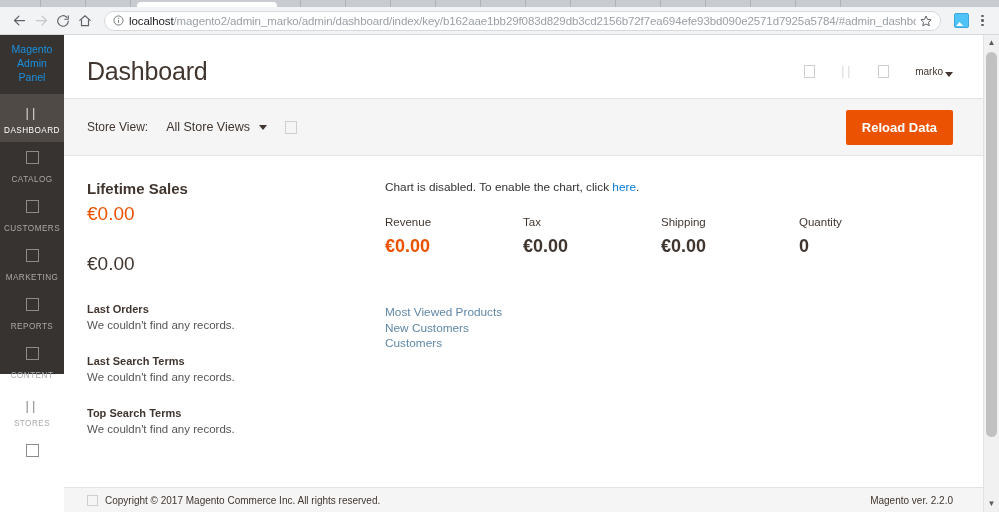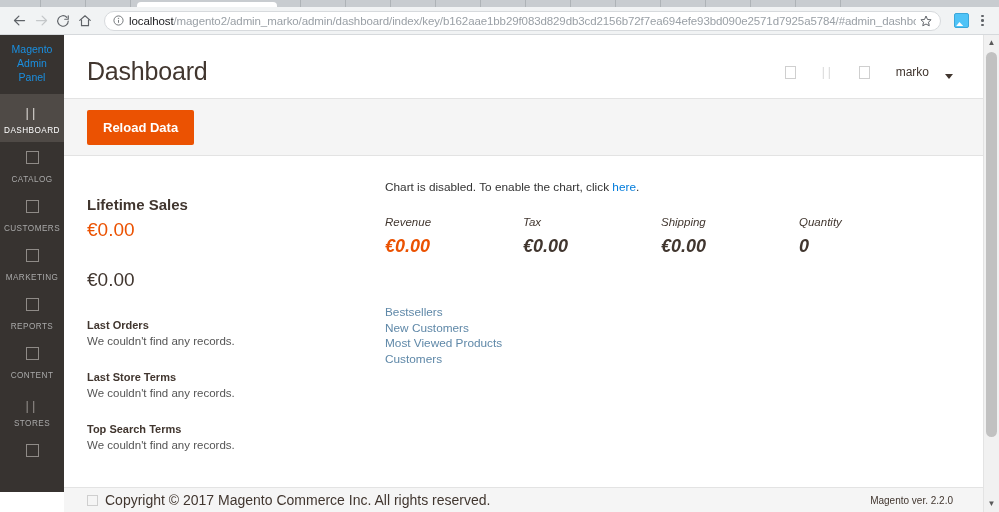--- a/index.html
+++ b/index.html
@@ -71,21 +71,21 @@
   }
   .sb-arrow { height: 16px; display:flex; align-items:center; justify-content:center; }
   .sb-arrow span { font-size: 8px; color:#5a5a5a; line-height:1; }
   .sb-thumb {
     position: absolute; left: 2px; top: 17px; width: 11px; height: 385px;
     background: #c1c1c1; border-radius: 6px;
   }
 
   
   .side {
-    position: absolute; left: 0; top: 0; width: 64px; height: 457px;
+    position: absolute; left: 0; top: 0; width: 64px; height: 339px;
     background: #373330;
   }
   .brand {
     padding: 7px 4px 10px; text-align: center; color: #1a8fe0;
     font-size: 10.5px; line-height: 14px; font-weight: 400;
   }
   .side-item {
     padding: 9px 2px 7px; text-align: center; color: #a9a9a9; cursor: pointer;
   }
   .side-item.active { background: #4f4a46; color: #fff; }
@@ -109,21 +109,21 @@
   }
 
   .page-head {
     display: flex; align-items: flex-start; justify-content: space-between;
     padding: 22px 30px 0 23px; height: 63px;
   }
   .page-title { font-size: 25px; color: #41362f; font-weight: 400; letter-spacing:-0.2px;}
   .head-right { display: flex; align-items: center; gap: 26px; padding-top: 8px; }
   .hicon { width: 11px; height: 13px; border: 1px solid #cfcfcf; }
   .hicon.bars { border:none; letter-spacing:3px; color:#d8d8d8; font-size:12px; line-height:13px;}
-  .user { display: flex; align-items: flex-end; gap: 16px; color: #41362f; font-size: 12px; }
+  .user { display: flex; align-items: flex-end; gap: 2px; color: #41362f; font-size: 10px; }
   .caret { width:0; height:0; border-left:4px solid transparent; border-right:4px solid transparent;
            border-top:5px solid #41362f; }
 
   .subbar {
     background: #f5f5f5; border-top: 1px solid #e3e3e3; border-bottom: 1px solid #e3e3e3;
     height: 58px; display: flex; align-items: center; padding: 0 30px 0 23px;
     justify-content: space-between;
   }
   .store-wrap { display: flex; align-items: center; gap: 18px; }
   .store-label { font-size: 12px; color: #41362f; }
@@ -134,51 +134,51 @@
   .btn-reload {
     background: #eb5202; color: #fff; border: none; font-size: 13px; font-weight: 700;
     padding: 10px 16px; border-radius: 2px; cursor: pointer;
     font-family: "Liberation Sans", sans-serif;
   }
 
   .content { display: flex; padding: 24px 23px 0 23px; }
   .col-left { width: 295px; flex: 0 0 295px; }
   .col-right { flex: 1 1 auto; padding-left: 3px; }
 
-  .kpi-title { font-size: 15px; color: #41362f; font-weight: 700; margin-bottom: 6px; margin-top: 16px; }
+  .kpi-title { font-size: 15px; color: #41362f; font-weight: 700; margin-bottom: 6px; }
   .kpi-val { font-size: 19px; color: #41362f; font-weight: 400; }
   .kpi-val.accent { color: #eb5202; }
   .kpi-block { margin-bottom: 28px; }
 
   .sec { margin-bottom: 24px; }
   .sec-title { font-size: 11px; font-weight: 700; color: #41362f; margin-bottom: 4px; }
   .sec-empty { font-size: 11.5px; color: #555; }
 
   .chart-msg { font-size: 11.8px; color: #333; margin-bottom: 22px; }
   .chart-msg a { color: #007bdb; text-decoration: none; }
 
   .totals { display: flex; margin-bottom: 48px; }
-  .total-cell { width: 138px; font-style: italic; }
+  .total-cell { width: 138px; }
   .total-label { font-size: 11.5px; color: #41362f; margin-bottom: 8px; }
   .total-value { font-size: 18px; color: #41362f; font-weight: 700; }
   .total-value.accent { color: #eb5202; }
 
   .tablinks { display: flex; flex-direction: column; gap: 1px; }
   .tablinks a {
     color: #5f88a8; font-size: 11.8px; text-decoration: none; line-height: 14.5px;
   }
 
   
   .footer {
     position: absolute; left: 64px; right: 16px; bottom: 0; height: 25px;
     background: #f5f5f5; border-top: 1px solid #e3e3e3;
     display: flex; align-items: center; justify-content: space-between;
     padding: 0 30px 0 23px;
   }
-  .copy { display:flex; align-items:center; gap:7px; font-size: 14px; color: #41362f; }
+  .copy { display:flex; align-items:center; gap:7px; font-size: 10px; color: #41362f; }
   .copy .sq-ph { width: 11px; height: 11px; }
   .ver { font-size: 10px; color: #41362f; }
 </style>
 </head>
 <body>
 
 <div class="browser">
 
   <div class="tabstrip">
     <div class="tab-active"></div>
@@ -302,40 +302,48 @@
           <span class="hicon bars">||</span>
           <span class="hicon"></span>
           <span class="user">
             <span>marko</span>
             <span class="caret"></span>
           </span>
         </div>
       </div>
 
       <div class="subbar">
+        <div class="store-wrap">
+          <span class="store-label">Store View:</span>
+          <span class="store-sel">
+            <span>All Store Views</span>
+            <span class="caret"></span>
+          </span>
+          <span class="sq-ph"></span>
+        </div>
         <button class="btn-reload">Reload Data</button>
       </div>
 
       <div class="content">
 
         <div class="col-left">
           <div class="kpi-block">
             <div class="kpi-title">Lifetime Sales</div>
             <div class="kpi-val accent">€0.00</div>
           </div>
           <div class="kpi-block">
             <div class="kpi-val">€0.00</div>
           </div>
 
           <div class="sec">
             <div class="sec-title">Last Orders</div>
             <div class="sec-empty">We couldn't find any records.</div>
           </div>
           <div class="sec">
-            <div class="sec-title">Last Store Terms</div>
+            <div class="sec-title">Last Search Terms</div>
             <div class="sec-empty">We couldn't find any records.</div>
           </div>
           <div class="sec">
             <div class="sec-title">Top Search Terms</div>
             <div class="sec-empty">We couldn't find any records.</div>
           </div>
         </div>
 
         <div class="col-right">
           <div class="chart-msg"><span>Chart is disabled. To enable the chart, click </span><a href="#">here</a><span>.</span></div>
@@ -353,23 +361,22 @@
               <div class="total-label">Shipping</div>
               <div class="total-value">€0.00</div>
             </div>
             <div class="total-cell">
               <div class="total-label">Quantity</div>
               <div class="total-value">0</div>
             </div>
           </div>
 
           <div class="tablinks">
-            <a href="#">Bestsellers</a>
+            <a href="#">Most Viewed Products</a>
             <a href="#">New Customers</a>
-            <a href="#">Most Viewed Products</a>
             <a href="#">Customers</a>
           </div>
         </div>
 
       </div>
     </div>
 
     <div class="footer">
       <div class="copy">
         <span class="sq-ph"></span>

